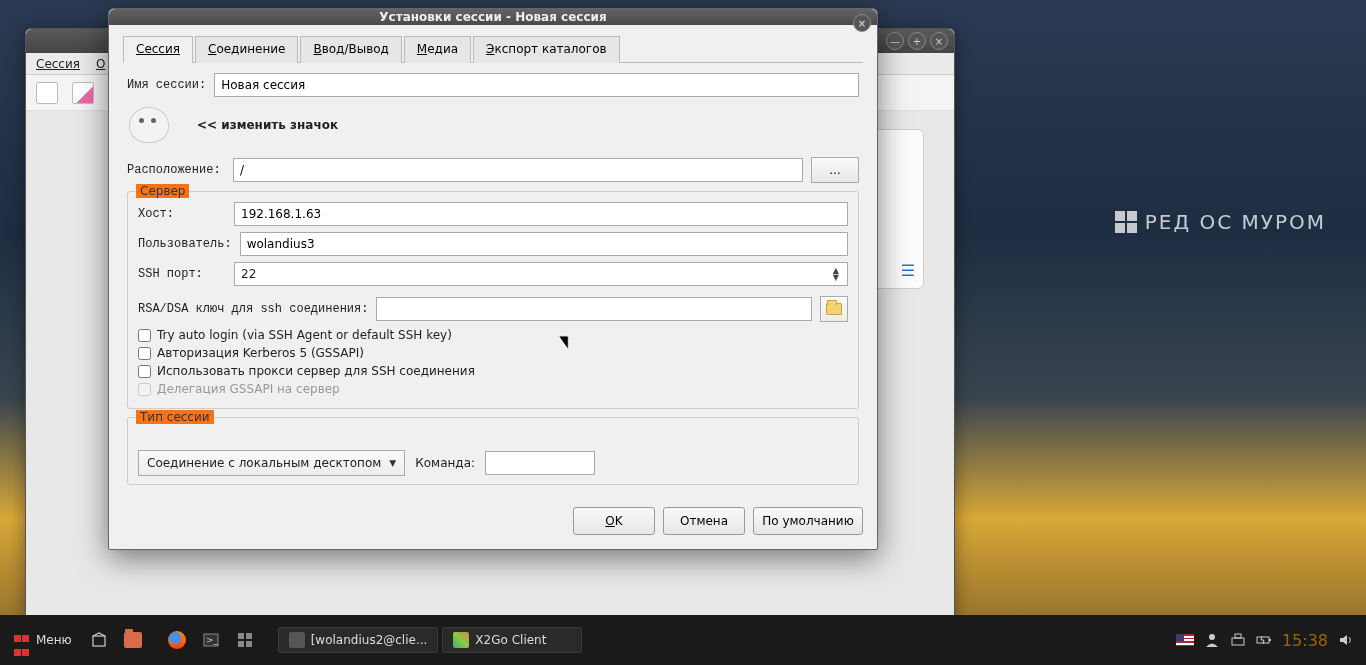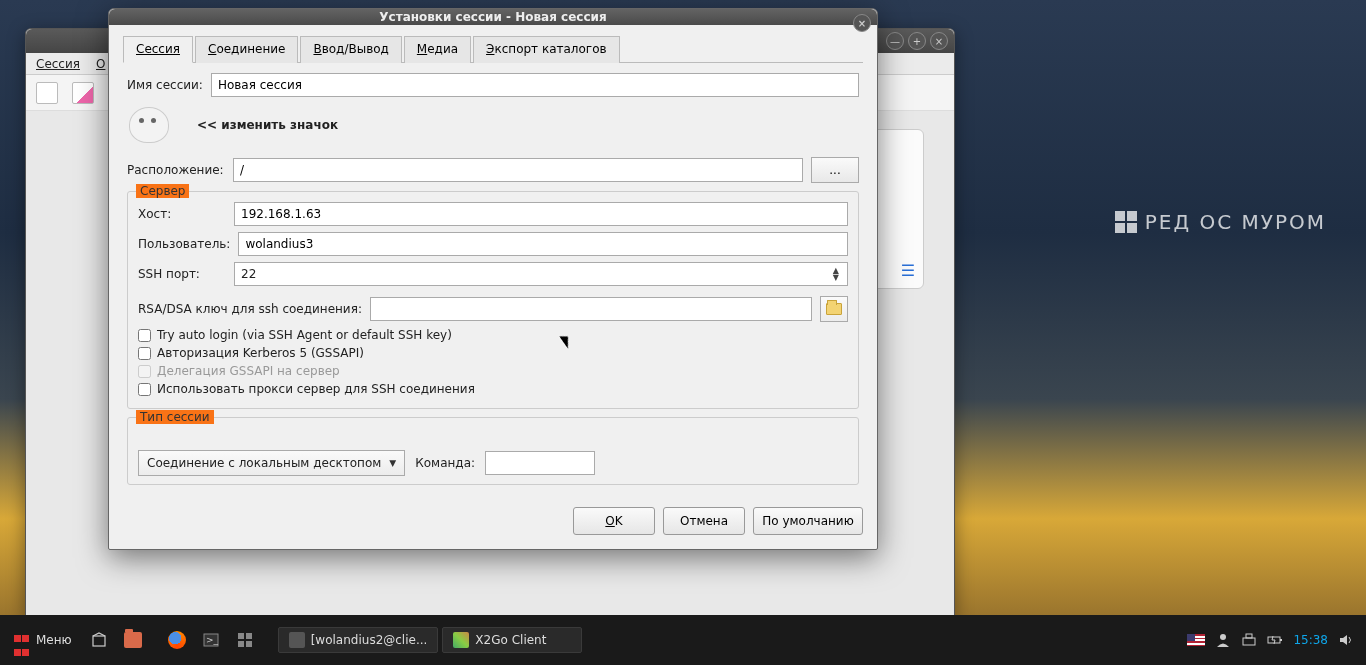--- a/index.html
+++ b/index.html
@@ -25,21 +25,21 @@
 .dialog { position: absolute; left: 108px; top: 8px; width: 770px; background: #f0f0f0; border: 1px solid #666; border-radius: 6px 6px 2px 2px; box-shadow: 0 8px 30px rgba(0,0,0,0.5); }
 .dialog-titlebar { height: 16px; background: linear-gradient(#636363,#4a4a4a); border-radius: 6px 6px 0 0; display: flex; align-items: center; justify-content: center; position: relative; color: #eee; font-size: 12px; font-weight: bold; }
 .dialog-close { position: absolute; right: 6px; top: 5px; width: 18px; height: 18px; border: 1px solid #888; border-radius: 10px; background: #555; color: #ccc; font-size: 10px; display: flex; align-items: center; justify-content: center; cursor: pointer; }
 .dialog-body { padding: 10px 14px 6px; }
 .tabs { display: flex; gap: 0; border-bottom: 1px solid #bbb; font-size: 12px; }
 .tab { padding: 5px 12px 6px; background: #e6e6e6; border: 1px solid #bbb; border-bottom: none; margin-right: 2px; cursor: pointer; position: relative; top: 1px; }
 .tab.active { background: #f0f0f0; border-bottom: 1px solid #f0f0f0; }
 .tab u { text-decoration: underline; }
 .form-area { padding: 10px 4px 4px; font-size: 12px; color: #222; }
 .row { display: flex; align-items: center; gap: 8px; margin-bottom: 6px; }
-.row label { white-space: nowrap; }
+.row label { white-space: nowrap; font-family: Liberation Mono, monospace; }
 .row input[type=text], .row .spin { flex: 1; height: 24px; border: 1px solid #aaa; background: #fff; padding: 0 6px; font-size: 12px; }
 .icon-row { display: flex; align-items: center; gap: 28px; margin: 10px 0 14px 2px; font-weight: bold; }
 .seal-icon { width: 40px; height: 36px; background: #f3f3f3; border: 1px solid #ccc; border-radius: 50% 50% 45% 45%; position: relative; }
 .seal-icon::before { content: ""; position: absolute; left: 9px; top: 10px; width: 5px; height: 5px; background: #666; border-radius: 50%; box-shadow: 12px 0 0 #666; }
 .change-icon-link { color: #222; font-size: 12px; }
 .small-btn { width: 48px; height: 26px; border: 1px solid #aaa; background: linear-gradient(#fafafa,#e8e8e8); cursor: pointer; font-size: 12px; }
 .groupbox { border: 1px solid #ccc; border-radius: 3px; margin-top: 8px; padding: 10px 10px 8px; position: relative; }
 .groupbox-title { position: absolute; top: -8px; left: 8px; background: #f97316; padding: 0 4px; font-size: 12px; color: #333; }
 .spin { display: flex; align-items: center; justify-content: space-between; }
 .spin-btns { display: flex; flex-direction: column; line-height: 7px; font-size: 8px; color: #444; padding-right: 2px; }
@@ -62,21 +62,21 @@
 .menu-btn { display: flex; align-items: center; gap: 6px; padding: 4px 8px; cursor: pointer; }
 .menu-logo { width: 16px; height: 16px; display: inline-block; }
 .menu-logo span { display: inline-block; width: 7px; height: 7px; background: #e03030; margin: 0 1px 1px 0; }
 .tb-icon { width: 30px; height: 26px; display: flex; align-items: center; justify-content: center; border-radius: 2px; cursor: pointer; }
 .tb-task { display: flex; align-items: center; gap: 6px; padding: 3px 10px; background: #2a2a2a; border: 1px solid #3a3a3a; border-radius: 2px; cursor: pointer; min-width: 140px; height: 26px; }
 .tb-task .ic { width: 16px; height: 16px; background: #555; border-radius: 2px; }
 .spacer { flex: 1; }
 .tray { display: flex; align-items: center; gap: 10px; padding-right: 6px; }
 .flag { width: 18px; height: 12px; background: linear-gradient(#b22234 0 15%, #fff 15% 30%, #b22234 30% 45%, #fff 45% 60%, #b22234 60% 75%, #fff 75% 90%, #b22234 90% 100%); position: relative; }
 .flag::before { content:""; position:absolute; left:0; top:0; width:8px; height:7px; background:#3c3b6e; }
-.clock { font-size: 12px; color: #0ea5e9; }
+.clock { font-size: 16px; color: #a16207; }
 .svg-ic { width: 16px; height: 16px; }
 .firefox { width: 18px; height: 18px; border-radius: 50%; background: radial-gradient(circle at 40% 40%, #4a8fe7 0 40%, transparent 41%), conic-gradient(#ff8c00, #ff4500, #ff8c00); }
 .files-ic { width: 18px; height: 16px; background: #d96a4a; border-radius: 2px; position: relative; }
 .files-ic::before { content:""; position:absolute; top:-3px; left:1px; width:8px; height:3px; background:#d96a4a; border-radius:1px 1px 0 0; }
 label.fld { min-width: 88px; }
 label.fld-wide { min-width: 98px; }
 </style>
 </head>
 <body>
 
@@ -170,27 +170,27 @@
         </div>
 
         <div class="chk-row">
           <input type="checkbox" style="">
           <span>Try auto login (via SSH Agent or default SSH key)</span>
         </div>
         <div class="chk-row">
           <input type="checkbox" style="">
           <span>Авторизация Kerberos 5 (GSSAPI)</span>
         </div>
+        <div class="chk-row">
+          <input type="checkbox" style="">
+          <span>Использовать прокси сервер для SSH соединения</span>
+        </div>
         <div class="chk-row disabled">
           <input type="checkbox" disabled="" style="">
           <span>Делегация GSSAPI на сервер</span>
-        </div>
-        <div class="chk-row">
-          <input type="checkbox" style="">
-          <span>Использовать прокси сервер для SSH соединения</span>
         </div>
       </div>
 
       <div class="groupbox">
         <span class="groupbox-title">Тип сессии</span>
         <div class="type-row">
           <div class="combo">
             <span>Соединение с локальным десктопом</span>
             <span class="arrow">▼</span>
           </div>

